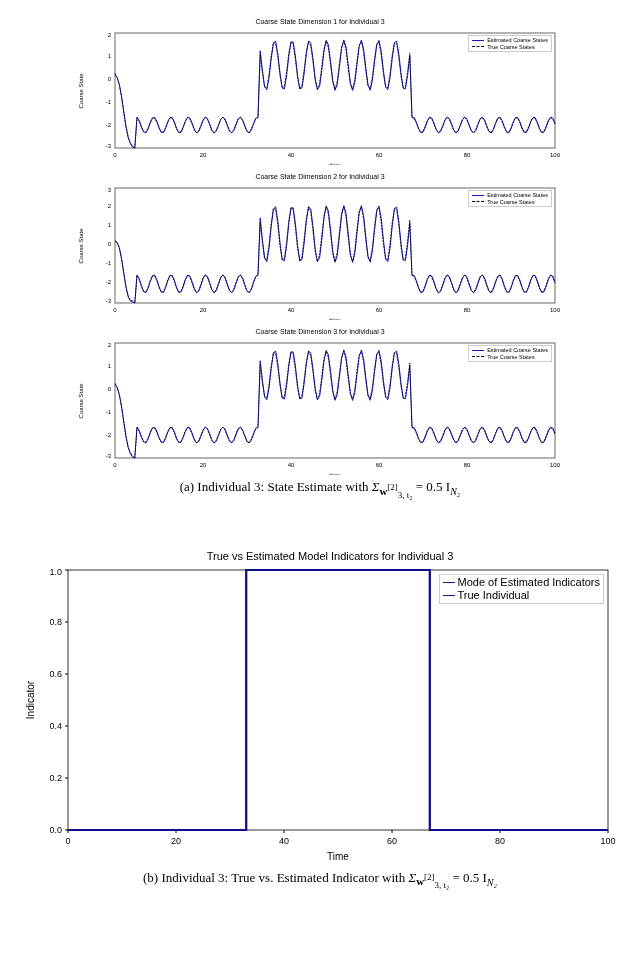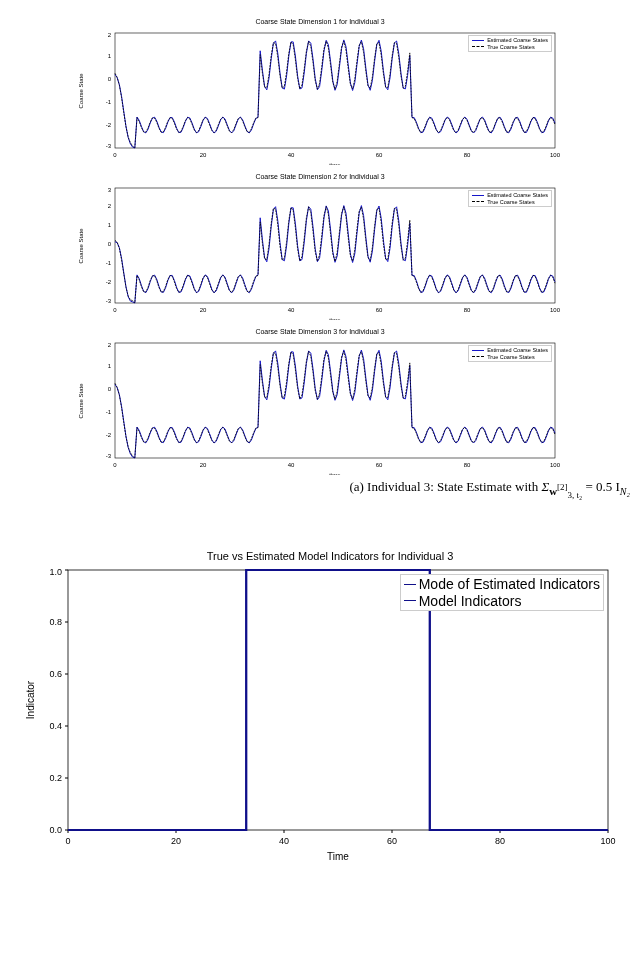--- a/index.html
+++ b/index.html
@@ -19,21 +19,21 @@
   }
   .plot-title {
     font-family: sans-serif;
     font-size: 7px;
     text-align: center;
     color: #000;
   }
   .caption {
     font-family: "Times New Roman", serif;
     font-size: 13px;
-    text-align: right;
+    text-align: center;
     margin-top: 4px;
   }
   .caption .math {
     font-style: italic;
   }
   .legend-box {
     position: absolute;
     border: 1px solid #ccc;
     background: #fff;
     font-family: sans-serif;
@@ -233,26 +233,29 @@
             <line x1="432" y1="260" x2="432" y2="263" stroke="#000"></line>
             <line x1="540" y1="260" x2="540" y2="263" stroke="#000"></line>
           </g>
           <text class="axis-label" font-size="10" x="270" y="290" text-anchor="middle">Time</text>
           <text class="axis-label" font-size="10" x="-34" y="130" text-anchor="middle" transform="rotate(-90 -34 130)">Indicator</text>
 
           <path d="M0,260 L178.2,260 L178.2,0 L361.8,0 L361.8,260 L540,260" fill="none" stroke="#10108a" stroke-width="2"></path>
           <path d="M0,260 L178.2,260 L178.2,0 L361.8,0 L361.8,260 L540,260" fill="none" stroke="#10108a" stroke-width="2" stroke-opacity="0.9"></path>
         </g>
       </svg>
-      <div class="legend-box" style="top:28px; right:16px; font-size:14px;">
+      <div class="legend-box" style="top:28px; right:16px; font-size:11px;">
         <div class="legend-item">
             <span class="legend-swatch" style="border-color:#10108a;border-top-width:1.5px;"></span>
             <span>Mode of Estimated Indicators</span>
           </div>
         <div class="legend-item">
             <span class="legend-swatch" style="border-color:#10108a;border-top-width:1.5px;"></span>
-            <span>Model Indicators</span>
-          </div>
-      </div>
-    </div>
-  </div>
-
+            <span>True Individual</span>
+          </div>
+      </div>
+    </div>
+  </div>
+
+  <div class="caption">
+    <span>(b) Individual 3: True vs. Estimated Indicator with </span><span class="math">Σ</span><sub><b style="font-weight:bold;">w</b><sup style="font-size:9px;">[2]</sup><sub style="font-size:9px;">3, t₂</sub></sub><span> = 0.5 I</span><sub class="math" style="font-size:10px;">N₂</sub>
+  </div>
 </div>
 
 </body></html>

